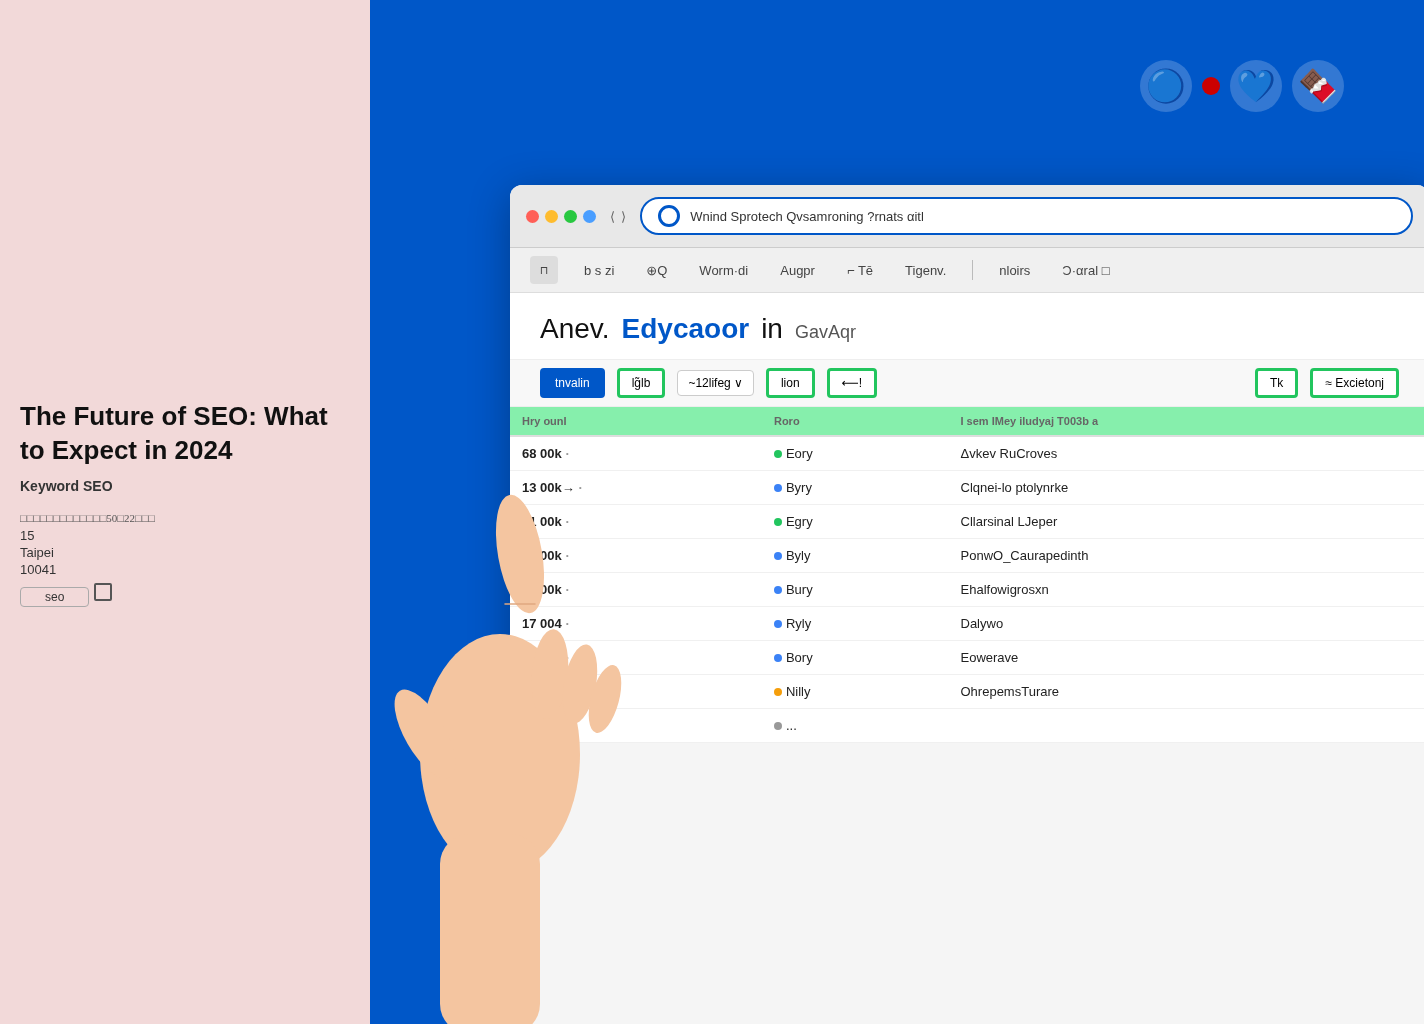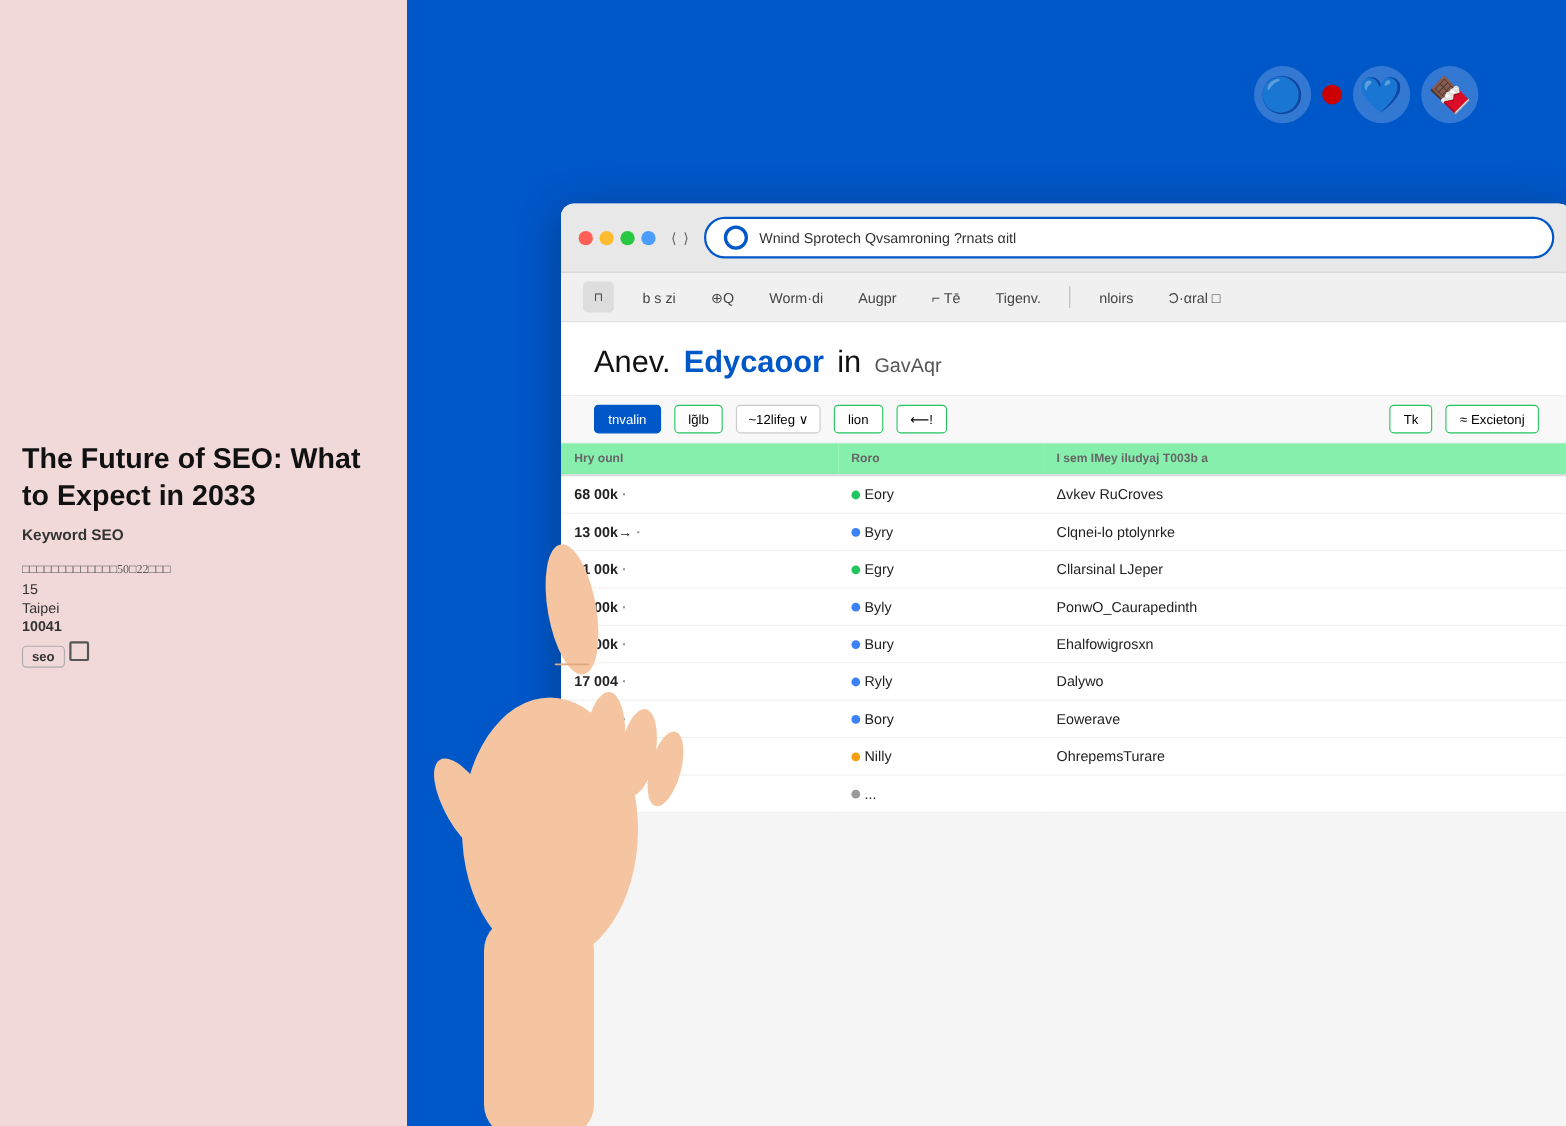--- a/index.html
+++ b/index.html
@@ -53,39 +53,37 @@
     .meta-location {
       font-size: 13px;
       color: #333;
       margin-top: 2px;
     }
 
     .meta-code {
       font-size: 13px;
       color: #333;
       margin-top: 2px;
-      font-weight: bold;
     }
 
     .meta-url {
       font-size: 10px;
       color: #0066cc;
       margin-top: 6px;
       word-break: break-all;
     }
 
     .seo-tag {
       display: inline-block;
       margin-top: 4px;
       font-size: 12px;
       color: #333;
       border: 1px solid #aaa;
       border-radius: 4px;
-      padding: 2px 8px;
-      font-weight: bold;
+      padding: 2px 24px;
     }
 
     .copy-icon {
       display: inline-block;
       margin-top: 6px;
       width: 18px;
       height: 18px;
       border: 2px solid #555;
       border-radius: 2px;
       position: relative;
@@ -251,21 +249,21 @@
       padding: 8px 30px;
       background: #f8f8f8;
       border-top: 1px solid #eee;
       border-bottom: 1px solid #eee;
       gap: 12px;
       font-size: 13px;
     }
 
     .toolbar-btn {
       padding: 5px 12px;
-      border: 1px solid #22c55e;
+      border: 3px solid #22c55e;
       border-radius: 4px;
       background: white;
       cursor: pointer;
       font-size: 12px;
       display: flex;
       align-items: center;
       gap: 4px;
     }
 
     .toolbar-btn-active {
@@ -354,21 +352,21 @@
     
     .hand-svg {
       width: 100%;
       height: 100%;
     }
   </style>
 </head>
 <body>
 
 <div class="left-panel">
-  <div class="article-title">The Future of SEO: What to Expect in 2033</div>
+  <div class="article-title">The Future of SEO: What to Expect in 2024</div>
   <div class="keyword-label">Keyword SEO</div>
   <div class="meta-row">□□□□□□□□□□□□□50□22□□□</div>
   <div class="meta-num">15</div>
   <div class="meta-location">Taipei</div>
   <div class="meta-code">10041</div>
   <div class="seo-tag">seo</div>
   <div class="copy-icon"></div>
 </div>
 
 <div class="right-panel">

